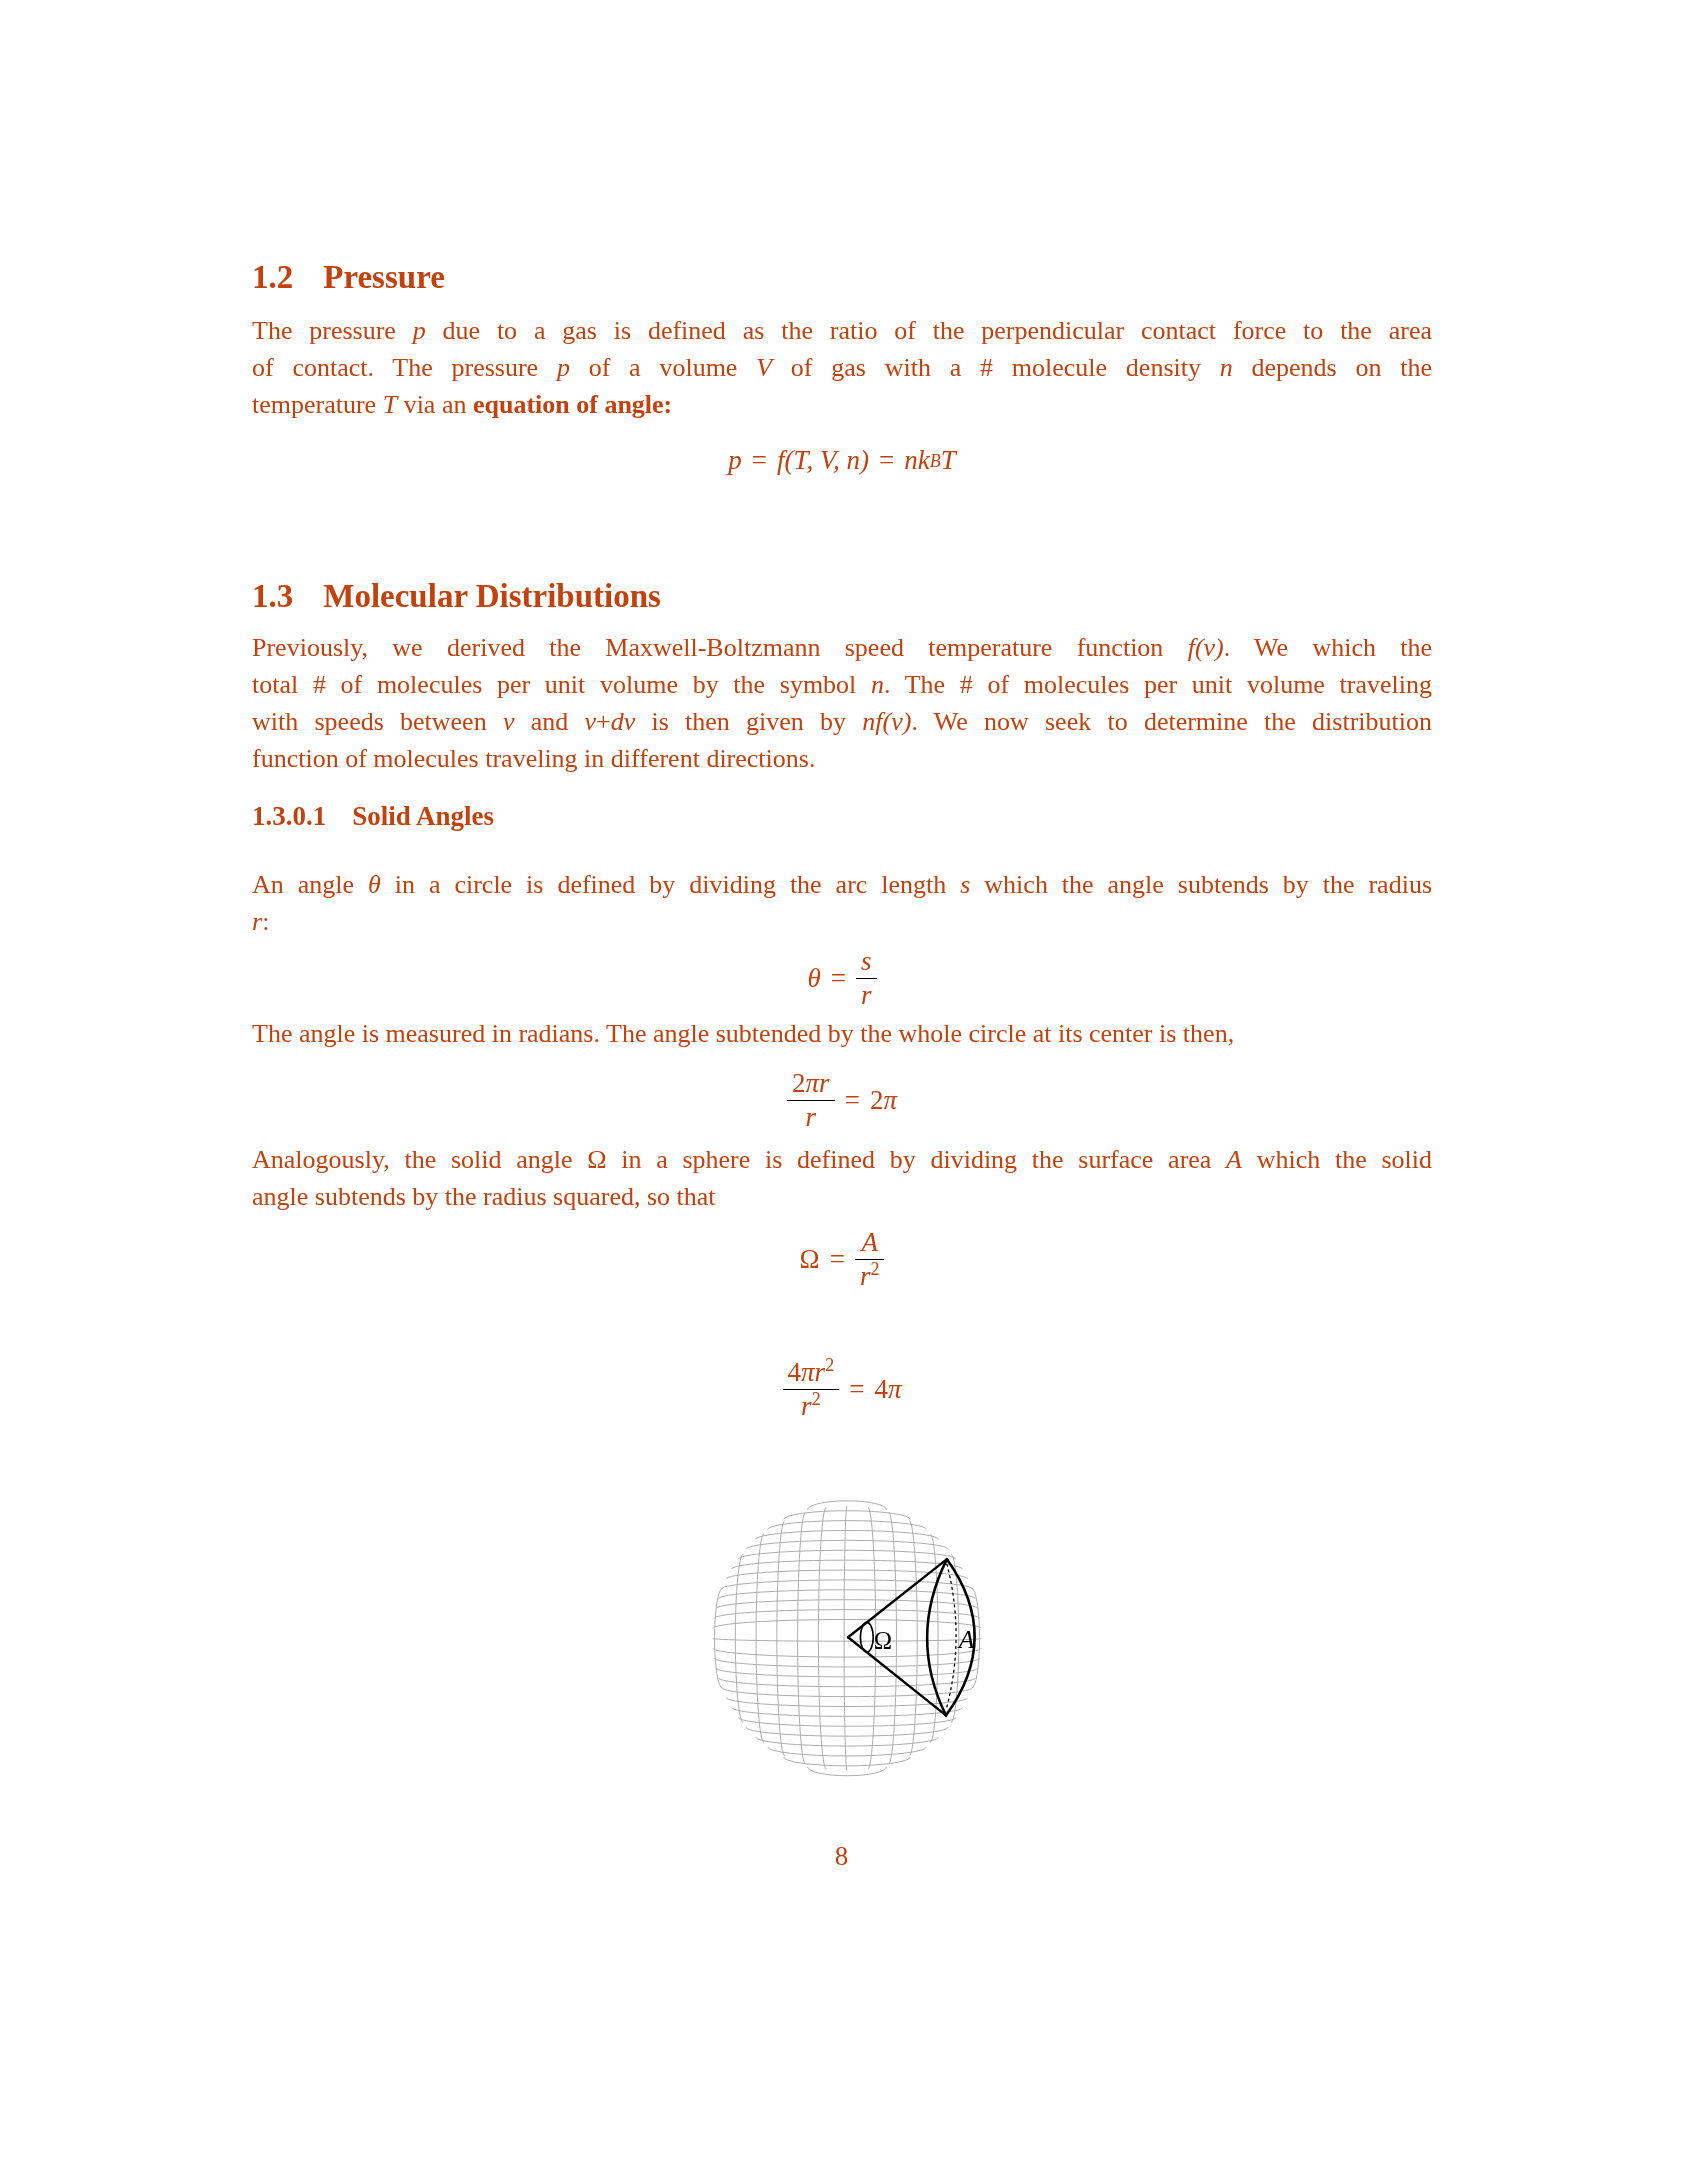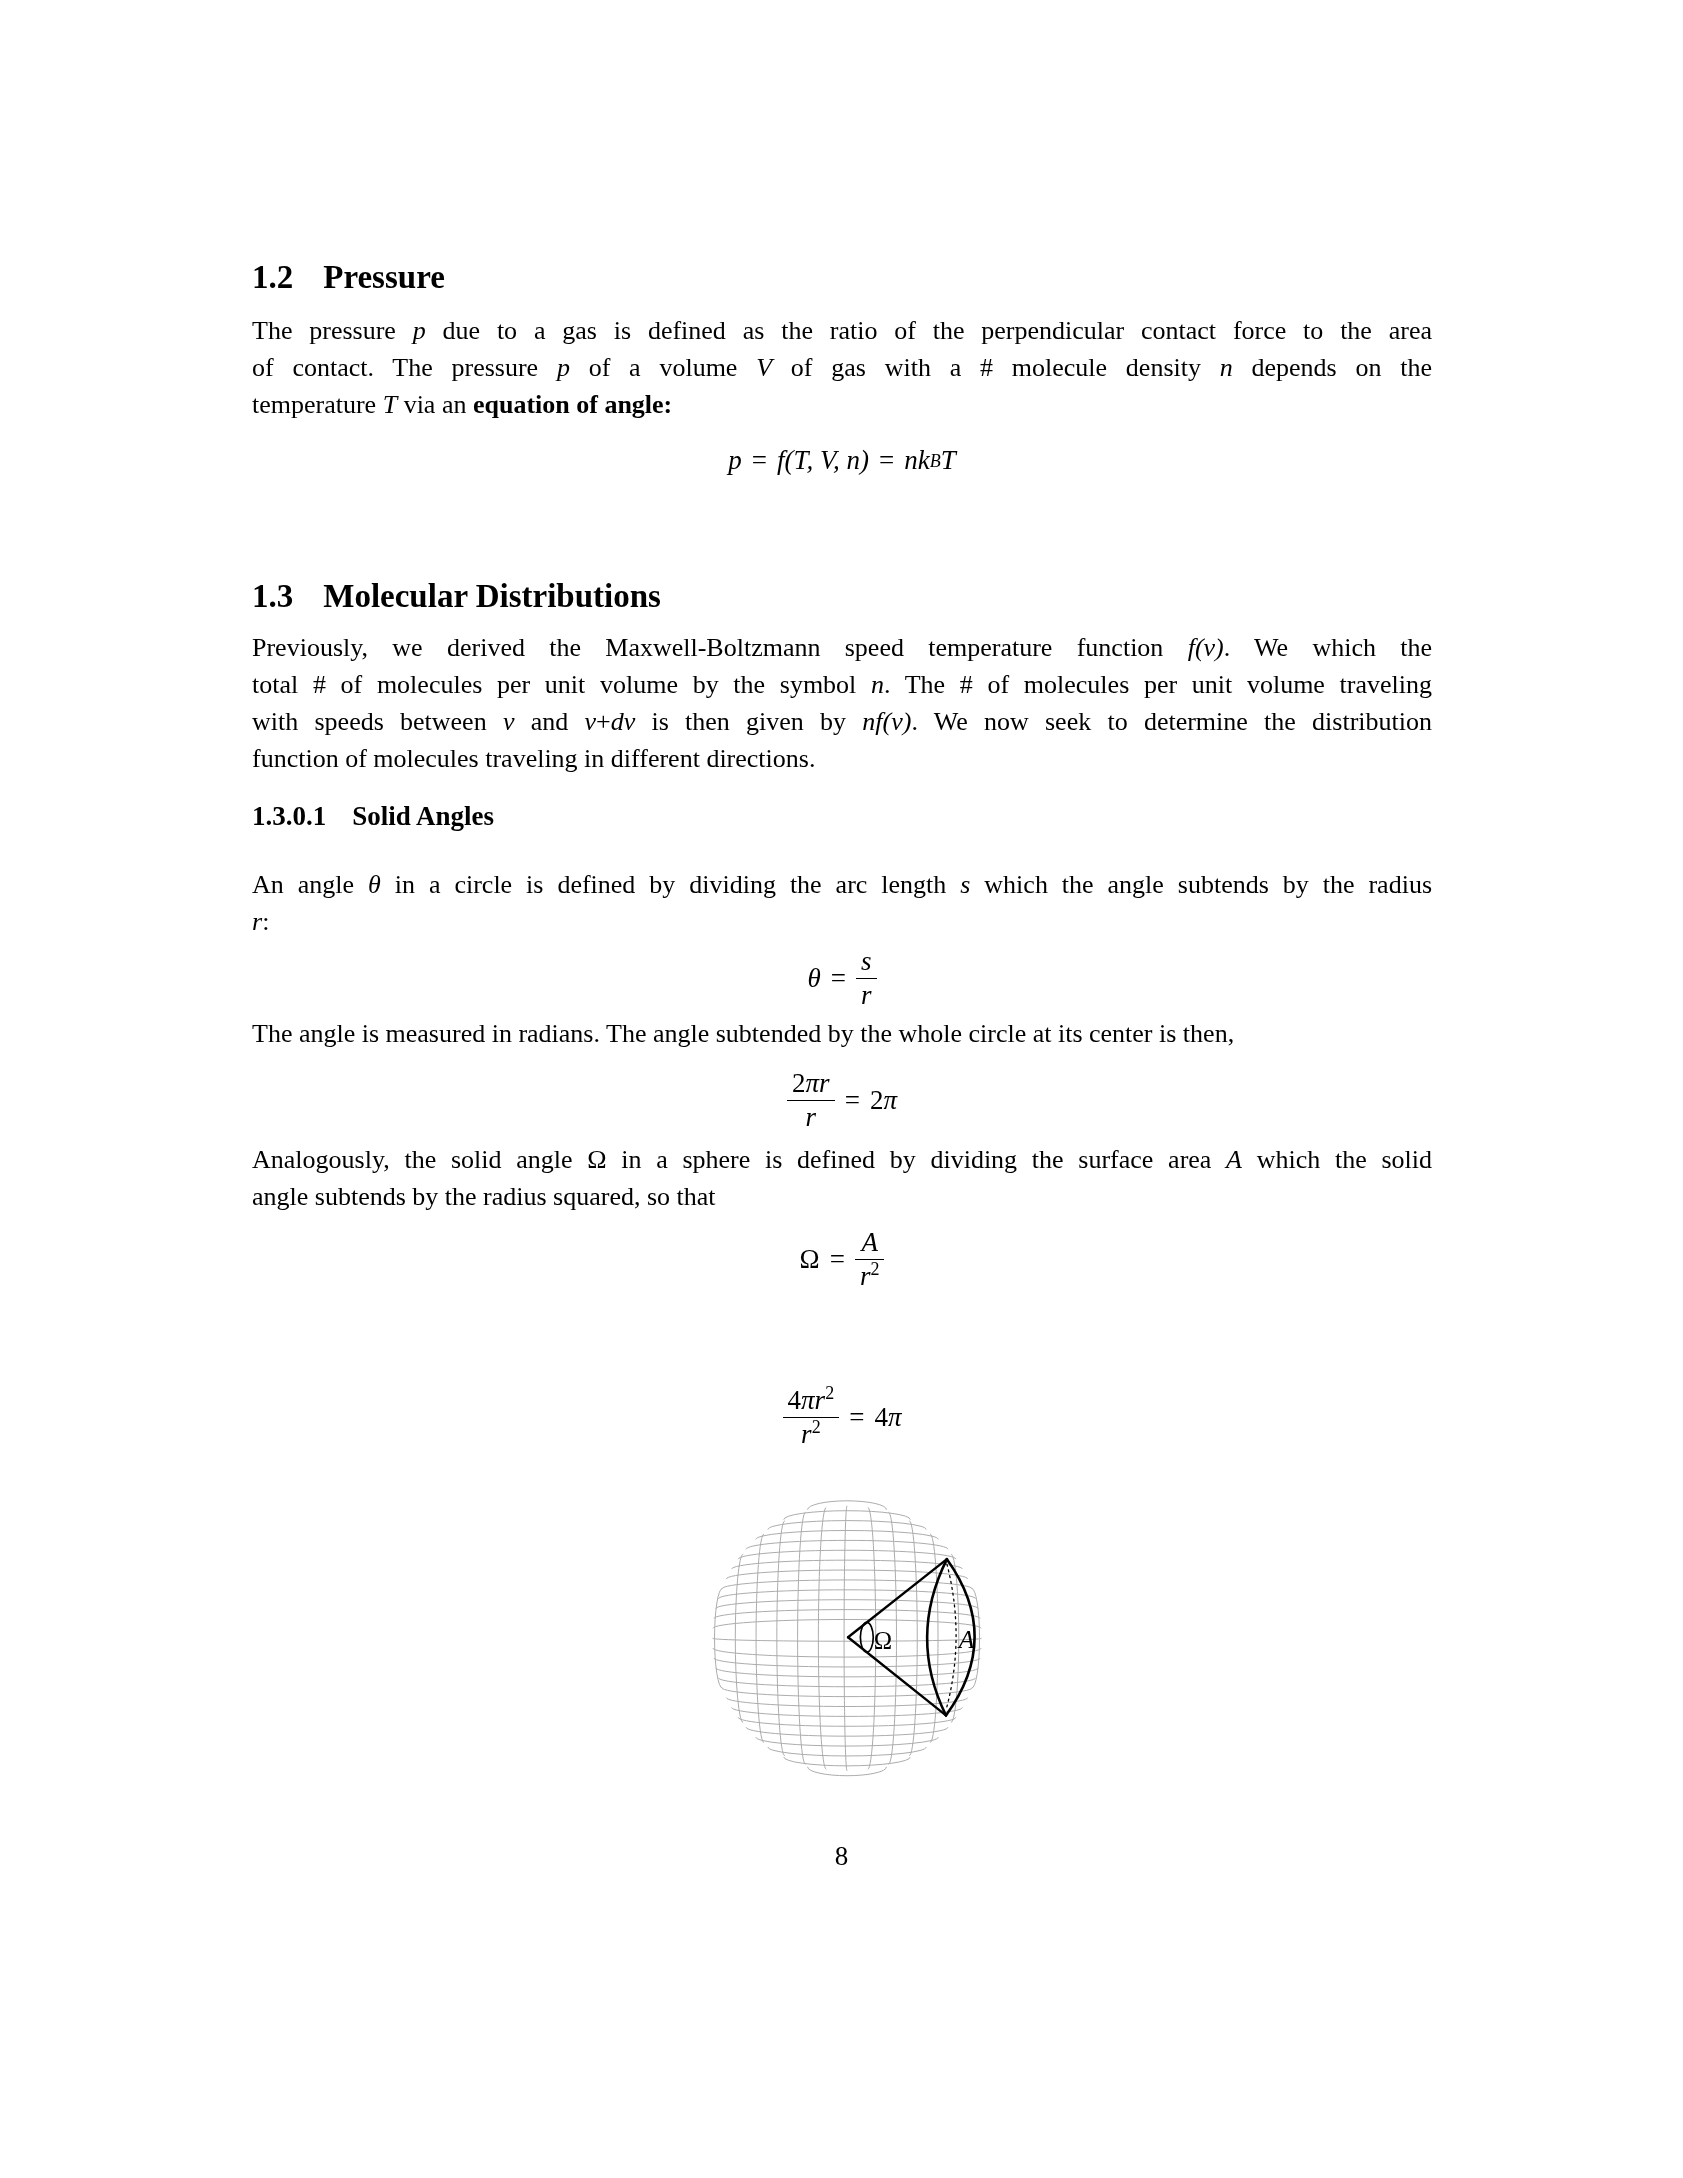--- a/index.html
+++ b/index.html
@@ -1,18 +1,18 @@
 <!DOCTYPE html>
 <html><head>
 <meta charset="utf-8">
 <style>
   html,body{margin:0;padding:0;background:#ffffff;}
   .page{
     position:relative;width:1683px;height:2178px;background:#ffffff;
-    font-family:"Liberation Serif","DejaVu Serif",serif;color:#000000;overflow:hidden;
+    font-family:"Liberation Serif","DejaVu Serif",serif;color:#c2410c;overflow:hidden;
   }
   .column{position:absolute;left:252px;top:0;width:1180px;height:2178px;}
   .sec{position:absolute;left:0;width:100%;margin:0;font-weight:bold;white-space:nowrap;}
   .sec.h1{font-size:33px;line-height:36px;}
   .sec.h3{font-size:27px;line-height:30px;}
   .sec.h1 .secnum{margin-right:30px;}
   .sec.h3 .secnum{margin-right:26px;}
   .para{position:absolute;left:0;width:100%;font-size:26px;line-height:37px;}
   .line{text-align:justify;text-align-last:justify;}
   .line.last{text-align-last:left;}
@@ -112,21 +112,21 @@
       <span>Ω</span>
       <span class="rel">=</span>
       <span class="frac">
         <span class="num mi">A</span>
         <span class="fbar"></span>
         <span class="den"><span class="mi">r</span><sup class="msup">2</sup></span>
       </span>
     </div>
 
 
-    <div class="eqrow" style="top:1384px">
+    <div class="eqrow" style="top:1356px">
       <span class="frac">
         <span class="num"><span>4</span><span class="mi">πr</span><sup class="msup">2</sup></span>
         <span class="fbar"></span>
         <span class="den"><span class="mi">r</span><sup class="msup">2</sup></span>
       </span>
       <span class="rel">=</span>
       <span>4</span>
         <span class="mi">π</span>
     </div>
 

